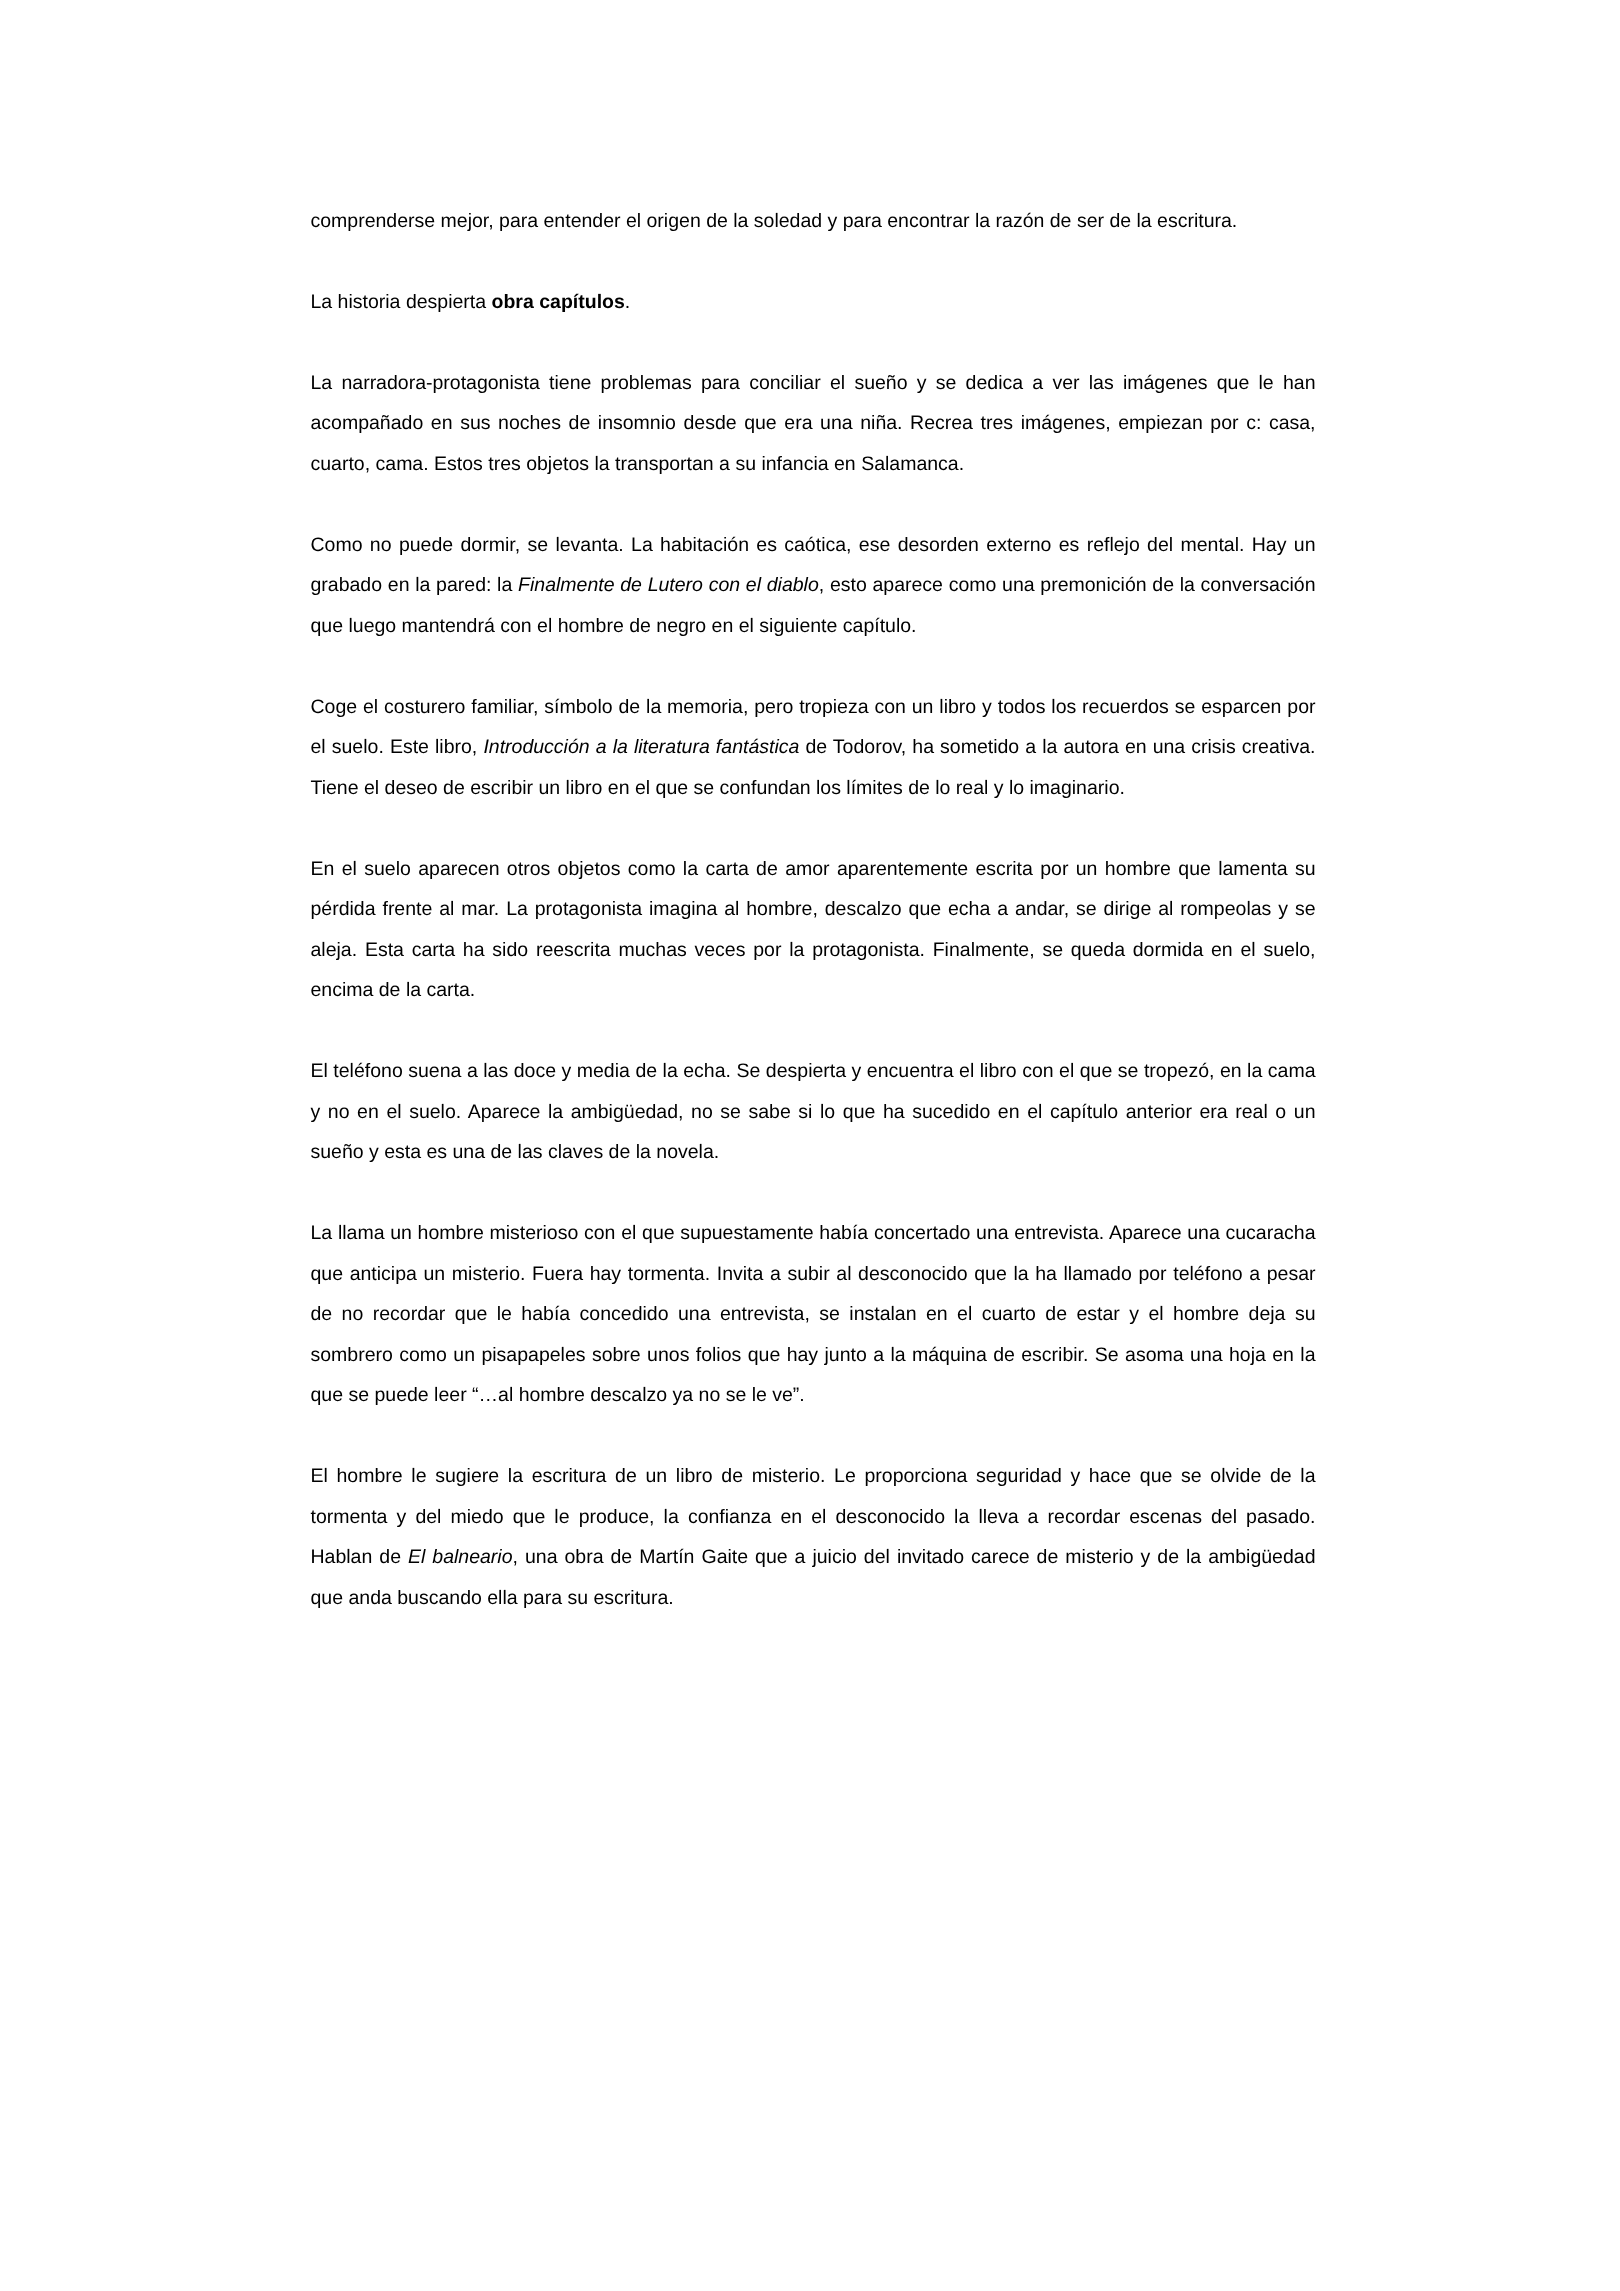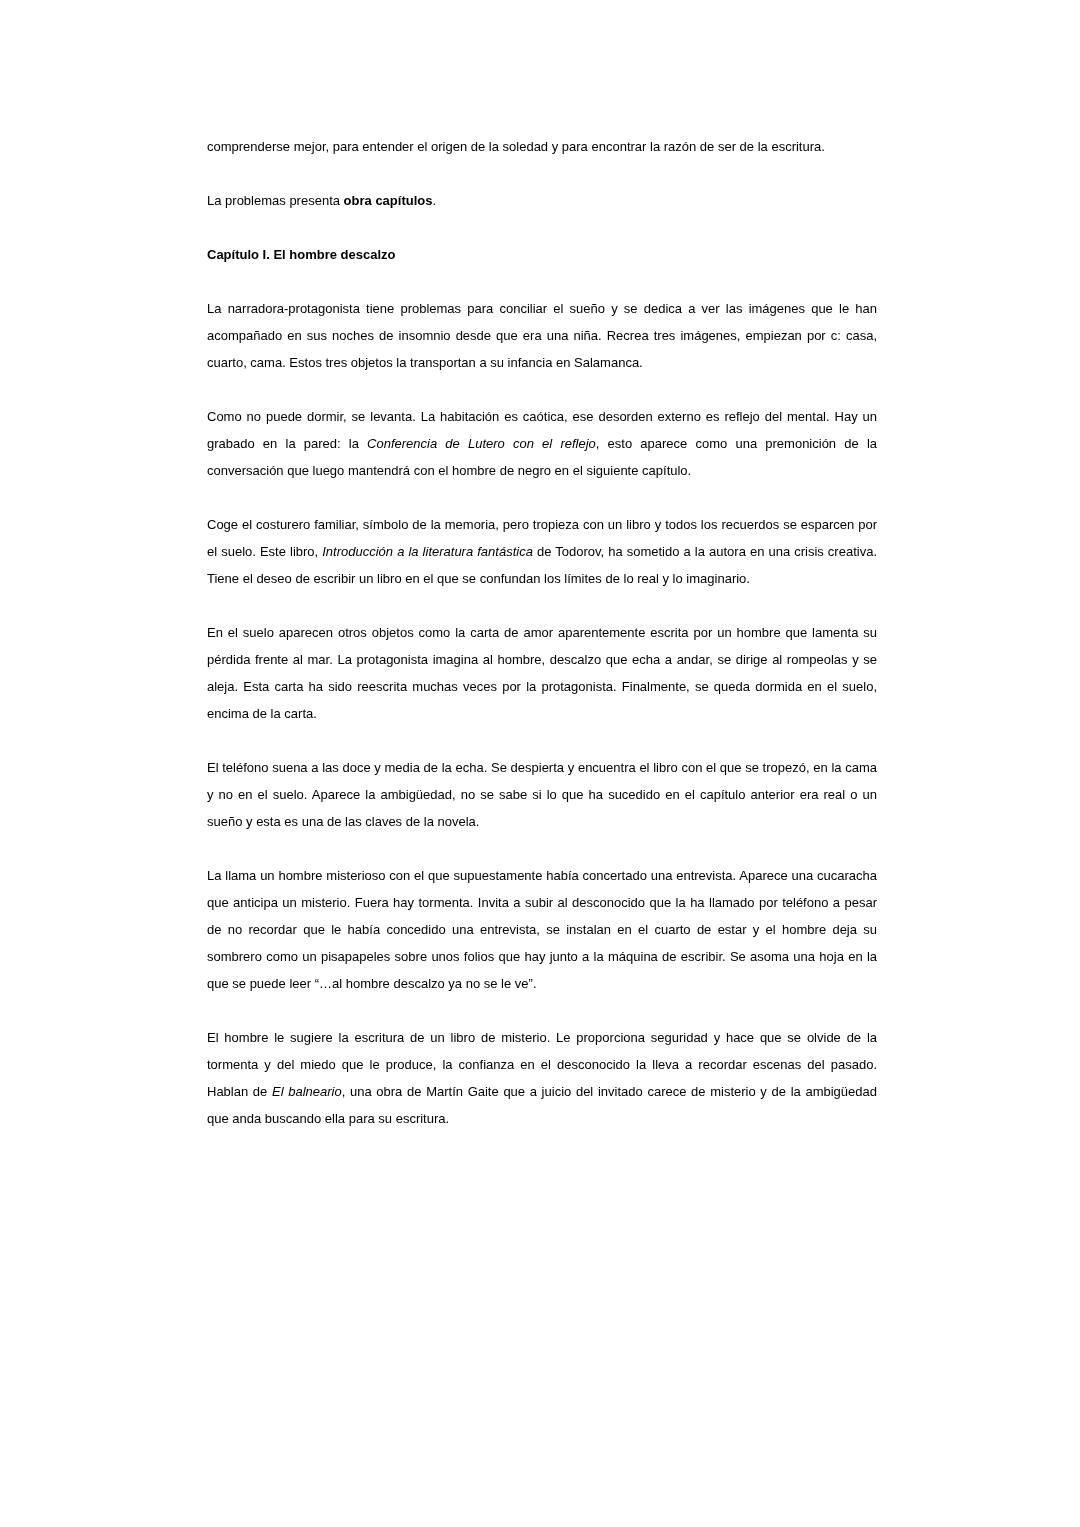--- a/index.html
+++ b/index.html
@@ -29,27 +29,26 @@
   .bold { font-weight: bold; }
   .italic { font-style: italic; }
 </style>
 </head>
 <body>
 
 <div class="page">
 
   <p class="para"><span>comprenderse mejor, para entender el origen de la soledad y para encontrar la razón de ser de la escritura.</span></p>
 
-  <p class="para"><span>La problemas presenta </span><span class="bold">obra capítulos</span><span>.</span></p>
+  <p class="para"><span>La historia despierta </span><span class="bold">obra capítulos</span><span>.</span></p>
 
-  <p class="para heading"><span>Capítulo I. El hombre descalzo</span></p>
 
   <p class="para"><span>La narradora-protagonista tiene problemas para conciliar el sueño y se dedica a ver las imágenes que le han acompañado en sus noches de insomnio desde que era una niña. Recrea tres imágenes, empiezan por c: casa, cuarto, cama. Estos tres objetos la transportan a su infancia en Salamanca.</span></p>
 
-  <p class="para"><span>Como no puede dormir, se levanta. La habitación es caótica, ese desorden externo es reflejo del mental. Hay un grabado en la pared: la </span><span class="italic">Conferencia de Lutero con el reflejo</span><span>, esto aparece como una premonición de la conversación que luego mantendrá con el hombre de negro en el siguiente capítulo.</span></p>
+  <p class="para"><span>Como no puede dormir, se levanta. La habitación es caótica, ese desorden externo es reflejo del mental. Hay un grabado en la pared: la </span><span class="italic">Finalmente de Lutero con el diablo</span><span>, esto aparece como una premonición de la conversación que luego mantendrá con el hombre de negro en el siguiente capítulo.</span></p>
 
   <p class="para"><span>Coge el costurero familiar, símbolo de la memoria, pero tropieza con un libro y todos los recuerdos se esparcen por el suelo. Este libro, </span><span class="italic">Introducción a la literatura fantástica</span><span> de Todorov, ha sometido a la autora en una crisis creativa. Tiene el deseo de escribir un libro en el que se confundan los límites de lo real y lo imaginario.</span></p>
 
   <p class="para"><span>En el suelo aparecen otros objetos como la carta de amor aparentemente escrita por un hombre que lamenta su pérdida frente al mar. La protagonista imagina al hombre, descalzo que echa a andar, se dirige al rompeolas y se aleja. Esta carta ha sido reescrita muchas veces por la protagonista. Finalmente, se queda dormida en el suelo, encima de la carta.</span></p>
 
 
   <p class="para"><span>El teléfono suena a las doce y media de la echa. Se despierta y encuentra el libro con el que se tropezó, en la cama y no en el suelo. Aparece la ambigüedad, no se sabe si lo que ha sucedido en el capítulo anterior era real o un sueño y esta es una de las claves de la novela.</span></p>
 
   <p class="para"><span>La llama un hombre misterioso con el que supuestamente había concertado una entrevista. Aparece una cucaracha que anticipa un misterio. Fuera hay tormenta. Invita a subir al desconocido que la ha llamado por teléfono a pesar de no recordar que le había concedido una entrevista, se instalan en el cuarto de estar y el hombre deja su sombrero como un pisapapeles sobre unos folios que hay junto a la máquina de escribir. Se asoma una hoja en la que se puede leer “…al hombre descalzo ya no se le ve”.</span></p>
 

